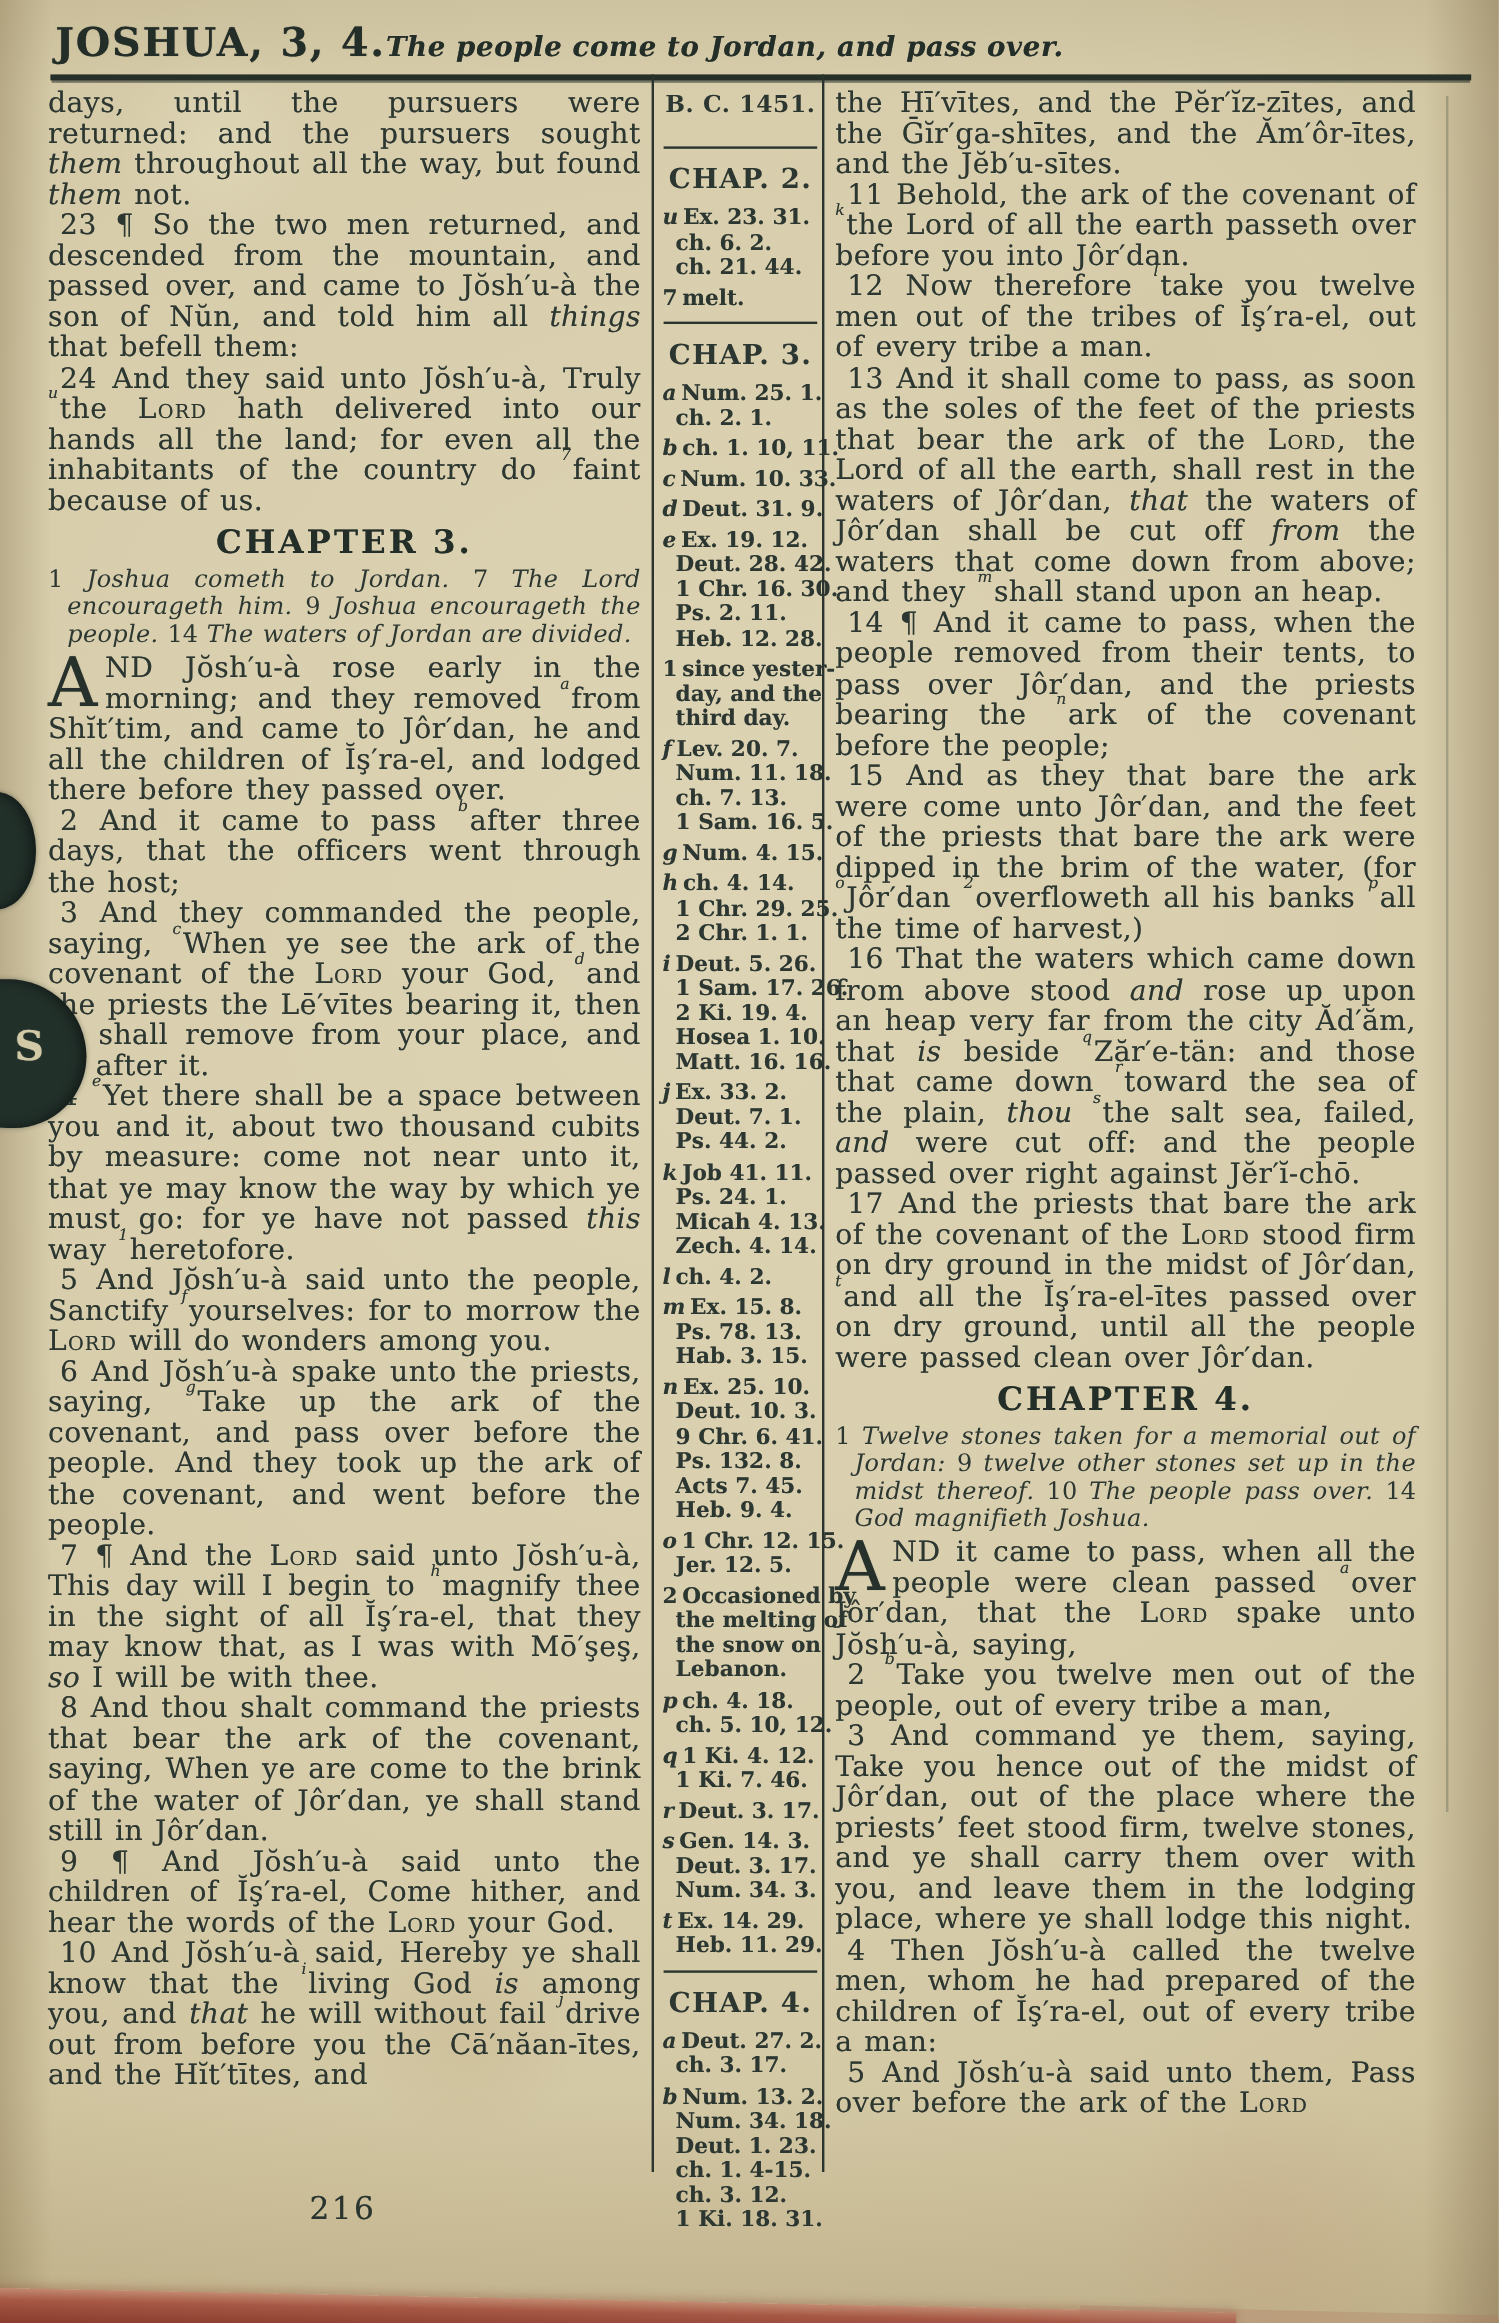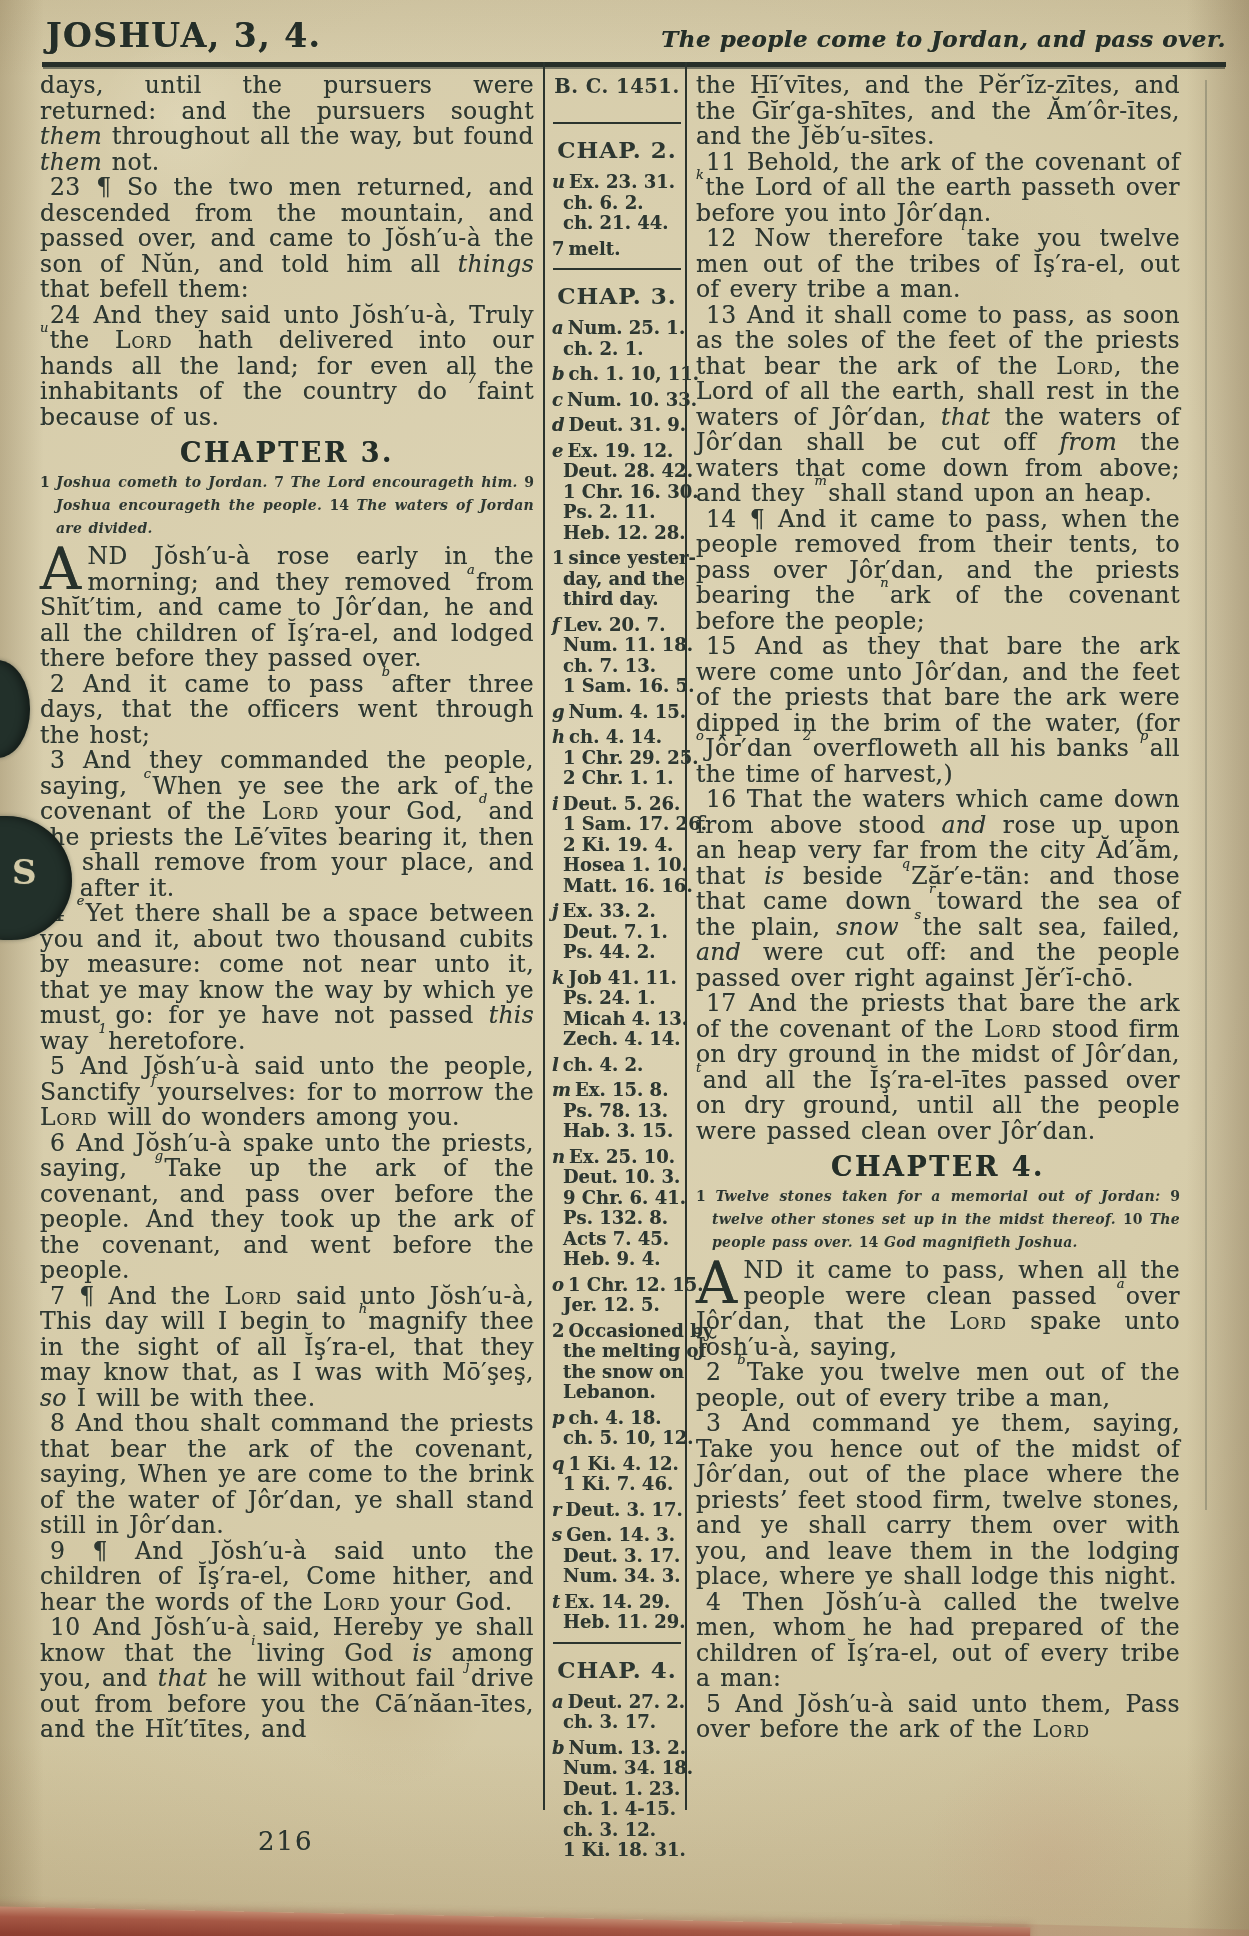--- a/index.html
+++ b/index.html
@@ -13,21 +13,21 @@
       radial-gradient(ellipse 115% 85% at 46% 40%, #ddd4b5 0%, #d7cdab 48%, #cdc19a 80%, #c0b289 100%);
   }
   .stains{position:absolute;inset:0;pointer-events:none;
     background:
       radial-gradient(circle 140px at 390px 1690px, rgba(150,110,60,.10), rgba(150,110,60,0) 70%),
       radial-gradient(circle 180px at 1050px 1860px, rgba(190,120,100,.12), rgba(190,120,100,0) 70%),
       radial-gradient(circle 120px at 180px 120px, rgba(255,250,230,.18), rgba(255,250,230,0) 70%),
       radial-gradient(circle 200px at 980px 300px, rgba(150,130,80,.06), rgba(150,130,80,0) 70%);
   }
   
-  .header{position:absolute;left:46px;top:16px;width:1180px;display:flex;justify-content:space-between;align-items:baseline;}
+  .header{position:absolute;left:46px;top:16px;width:1180px;display:flex;align-items:baseline;}
   .h-left{font-size:33px;font-weight:bold;letter-spacing:1.5px;color:#242e28;text-shadow:0 0 .6px rgba(36,46,40,.7);}
   .h-right{font-size:23px;font-style:italic;font-weight:bold;color:#242e28;letter-spacing:.5px;text-shadow:0 0 .5px rgba(36,46,40,.6);}
   .header-rule{position:absolute;left:42px;top:62px;width:1184px;height:5px;background:#272f29;box-shadow:0 3px 0 -1px rgba(39,47,41,.55);}
   
   .vrule{position:absolute;top:62px;width:2px;background:#2b342e;}
   .vr1{left:543px;height:1748px;}
   .vr2{left:685px;height:1748px;}
   .edge-line{position:absolute;left:1205px;top:80px;width:2px;height:1430px;background:#3a453e;opacity:.28;}
   
   .col{position:absolute;top:73px;}
@@ -35,21 +35,21 @@
   .col-right{left:696px;width:484px;}
   .col-center{left:552px;width:130px;text-align:left;}
   .verse{margin:0;text-align:justify;text-indent:10px;font-size:23.5px;line-height:25.5px;letter-spacing:.4px;word-spacing:2px;text-shadow:0 0 .5px rgba(45,55,49,.55);}
   .verse.cont{text-indent:0;}
   .verse.dc{text-indent:0;}
   sup{font-size:13px;font-style:italic;line-height:0;position:relative;top:-7px;margin-right:1px;}
   i{letter-spacing:.3px;}
   .sc{font-variant:small-caps;letter-spacing:1px;}
   .dropcap{float:left;font-size:57px;line-height:44px;padding:3px 6px 0 0;color:#27312b;text-shadow:0 0 .6px rgba(39,49,43,.7);}
   .chapter-head{margin:7px 0 3px;text-align:center;font-size:27px;font-weight:bold;letter-spacing:2.5px;color:#242e28;text-shadow:0 0 .5px rgba(36,46,40,.6);}
-  .summary{margin:0 0 4px;font-size:14px;line-height:23px;font-weight:bold;text-align:justify;padding-left:16px;text-indent:-16px;word-spacing:1px;}
+  .summary{margin:0 0 4px;font-size:20px;line-height:23px;font-weight:normal;text-align:justify;padding-left:16px;text-indent:-16px;word-spacing:1px;}
   
   .bc{font-size:19.5px;font-weight:bold;text-align:center;margin:2px 0 24px;letter-spacing:.5px;}
   .crule{height:2px;background:#2b342e;margin:9px 1px;}
   .chap{font-size:23px;font-weight:bold;text-align:center;margin:12px 0 9px;letter-spacing:1px;}
   .ref{font-size:18px;line-height:20.5px;margin:5px 0;font-weight:bold;text-shadow:0 0 .4px rgba(45,55,49,.4);}
   .rline{white-space:nowrap;}
   .rline.rest{padding-left:11px;}
   .lbl{font-style:italic;font-weight:bold;margin-right:4px;}
   .lbl.num{font-style:normal;}
   
@@ -230,21 +230,21 @@
       <div class="rline rest">1 Ki. 18. 31.</div>
     </div>
   </div>
 <div class="col col-right">
     <p class="verse cont">the Hī′vītes, and the Pĕr′ĭz-zītes, and the Ḡĭr′ga-shītes, and the Ăm′ôr-ītes, and the Jĕb′u-sītes.</p>
     <p class="verse">11 Behold, the ark of the covenant of <sup>k</sup>the Lord of all the earth passeth over before you into Jôr′dan.</p>
     <p class="verse">12 Now therefore <sup>l</sup>take you twelve men out of the tribes of Ĭş′ra-el, out of every tribe a man.</p>
     <p class="verse">13 And it shall come to pass, as soon as the soles of the feet of the priests that bear the ark of the <span class="sc">Lord</span>, the Lord of all the earth, shall rest in the waters of Jôr′dan, <i>that</i> the waters of Jôr′dan shall be cut off <i>from</i> the waters that come down from above; and they <sup>m</sup>shall stand upon an heap.</p>
     <p class="verse">14 ¶ And it came to pass, when the people removed from their tents, to pass over Jôr′dan, and the priests bearing the <sup>n</sup>ark of the covenant before the people;</p>
     <p class="verse">15 And as they that bare the ark were come unto Jôr′dan, and the feet of the priests that bare the ark were dipped in the brim of the water, (for <sup>o</sup>Jôr′dan <sup>2</sup>overfloweth all his banks <sup>p</sup>all the time of harvest,)</p>
-    <p class="verse">16 That the waters which came down from above stood <i>and</i> rose up upon an heap very far from the city Ăd′ăm, that <i>is</i> beside <sup>q</sup>Zăr′e-tän: and those that came down <sup>r</sup>toward the sea of the plain, <i>snow</i> <sup>s</sup>the salt sea, failed, <i>and</i> were cut off: and the people passed over right against Jĕr′ĭ-chō.</p>
+    <p class="verse">16 That the waters which came down from above stood <i>and</i> rose up upon an heap very far from the city Ăd′ăm, that <i>is</i> beside <sup>q</sup>Zăr′e-tän: and those that came down <sup>r</sup>toward the sea of the plain, <i>thou</i> <sup>s</sup>the salt sea, failed, <i>and</i> were cut off: and the people passed over right against Jĕr′ĭ-chō.</p>
     <p class="verse">17 And the priests that bare the ark of the covenant of the <span class="sc">Lord</span> stood firm on dry ground in the midst of Jôr′dan, <sup>t</sup>and all the Ĭş′ra-el-ītes passed over on dry ground, until all the people were passed clean over Jôr′dan.</p>
     <div class="chapter-head">CHAPTER 4.</div>
     <p class="summary">1 <i>Twelve stones taken for a memorial out of Jordan:</i> 9 <i>twelve other stones set up in the midst thereof.</i> 10 <i>The people pass over.</i> 14 <i>God magnifieth Joshua.</i></p>
     <p class="verse dc"><span class="dropcap">A</span>ND it came to pass, when all the people were clean passed <sup>a</sup>over Jôr′dan, that the <span class="sc">Lord</span> spake unto Jŏsh′u-à, saying,</p>
     <p class="verse">2 <sup>b</sup>Take you twelve men out of the people, out of every tribe a man,</p>
     <p class="verse">3 And command ye them, saying, Take you hence out of the midst of Jôr′dan, out of the place where the priests’ feet stood firm, twelve stones, and ye shall carry them over with you, and leave them in the lodging place, where ye shall lodge this night.</p>
     <p class="verse">4 Then Jŏsh′u-à called the twelve men, whom he had prepared of the children of Ĭş′ra-el, out of every tribe a man:</p>
     <p class="verse">5 And Jŏsh′u-à said unto them, Pass over before the ark of the <span class="sc">Lord</span></p>
   </div>
 

